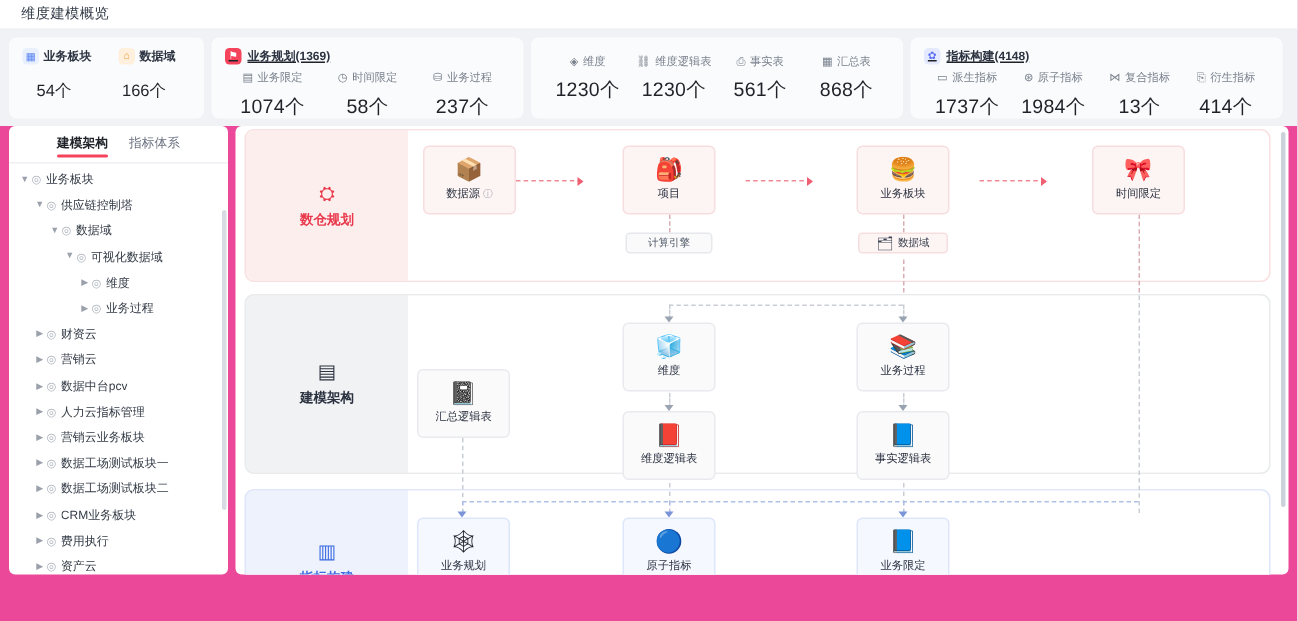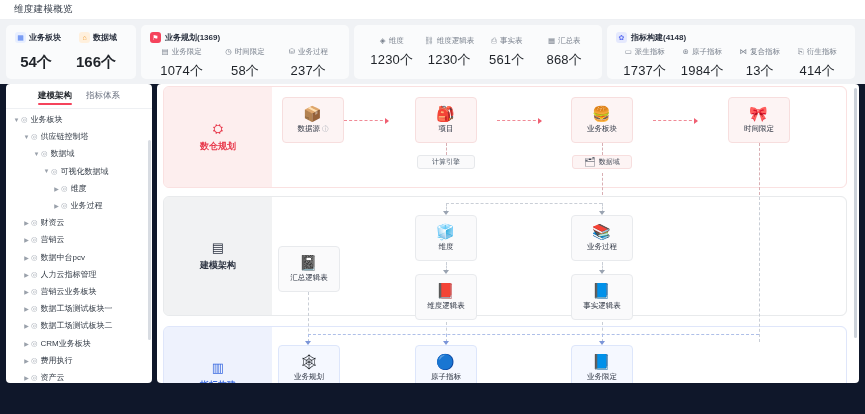--- a/index.html
+++ b/index.html
@@ -5,21 +5,21 @@
   * { box-sizing: border-box; }
   html, body {
     margin: 0; padding: 0;
     width: 865px; height: 414px;
     overflow: hidden;
     background: #f0f2f5;
     font-family: "Liberation Sans", "DejaVu Sans", sans-serif;
     font-size: 11px;
     color: #1f2329;
   }
-  .app { width: 865px; height: 414px; position: relative; background: #0f172a; }
+  .app { width: 865px; height: 414px; position: relative; background: #ec4899; }
 
   
   .titlebar {
     height: 20px; background: #ffffff;
     display: flex; align-items: center;
     padding-left: 14px;
     border-bottom: 1px solid #eef0f3;
   }
   .titlebar .page-title { font-size: 9.5px; color: #333b47; letter-spacing: .3px; }
 
@@ -35,41 +35,41 @@
     border-radius: 5px;
     padding: 7px 9px 6px 9px;
     display: flex; flex-direction: column;
     justify-content: flex-start;
   }
   .stat-card.c1 { width: 130px; }
   .stat-card.c2 { width: 208px; }
   .stat-card.c3 { width: 248px; }
   .stat-card.c4 { width: 248px; }
 
-  .card-head { display: flex; align-items: center; gap: 4px; margin-bottom: 4px; }
+  .card-head { display: flex; align-items: center; gap: 4px; margin-bottom: 4px; text-decoration: underline; }
   .card-head .badge-ico {
     width: 11px; height: 11px; border-radius: 3px;
     display: inline-flex; align-items: center; justify-content: center;
     font-size: 7px; color: #fff; line-height: 1;
   }
   .card-head .head-txt { font-size: 8px; color: #2b3240; font-weight: bold; }
 
   .metrics { display: flex; flex: 1; }
   .metric { flex: 1; display: flex; flex-direction: column; align-items: center; justify-content: center; }
   .metric .m-label { display: flex; align-items: center; gap: 3px; font-size: 7.5px; color: #7a828e; }
   .metric .m-label .m-ico { font-size: 7.5px; line-height: 1; }
   .metric .m-value { font-size: 13px; font-weight: normal; color: #1f2329; margin-top: 5px; letter-spacing: .2px; }
 
   
   .stat-card.c1 .topicons { display: flex; gap: 18px; margin-bottom: 3px; }
   .stat-card.c1 .ti { display: flex; align-items: center; gap: 3px; }
   .stat-card.c1 .ti .badge-ico { width: 11px; height: 11px; border-radius: 3px; display:inline-flex; align-items:center; justify-content:center; font-size:7px; color:#fff; }
   .stat-card.c1 .ti .t-lab { font-size: 8px; color: #2b3240; font-weight: bold; }
   .stat-card.c1 .vals { display: flex; gap: 18px; margin-top: 7px; }
-  .stat-card.c1 .vals .v { width: 42px; text-align: center; font-size: 15px; font-weight: bold; }
+  .stat-card.c1 .vals .v { width: 42px; text-align: center; font-size: 11px; font-weight: normal; }
 
   
   .body { display: flex; gap: 5px; padding: 0 6px 22px 6px; height: 321px; }
 
   
   .left-panel {
     width: 146px; background: #ffffff; border-radius: 4px;
     display: flex; flex-direction: column; overflow: hidden;
     position: relative;
   }

